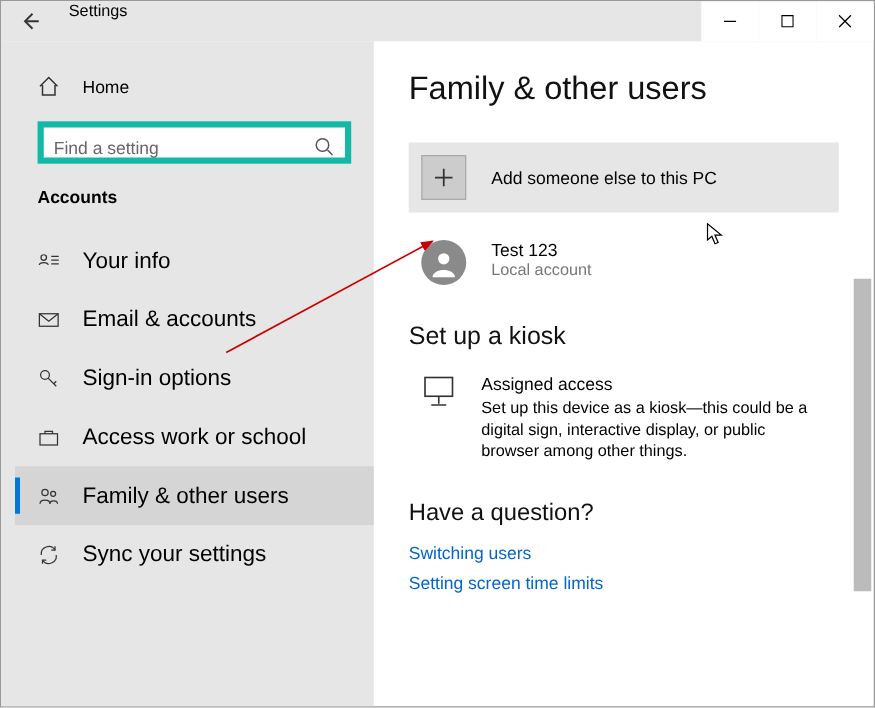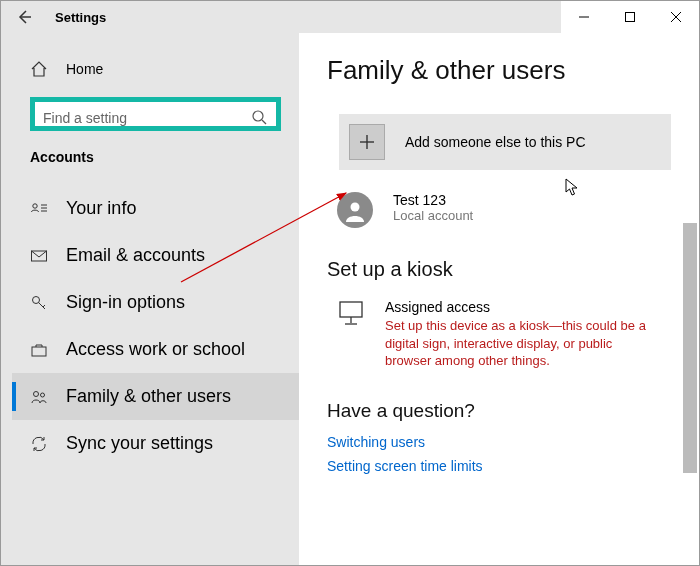--- a/index.html
+++ b/index.html
@@ -11,23 +11,22 @@
     background: #fff;
     border: 1px solid #999;
     overflow: hidden;
     position: relative;
   }
   
   .titlebar {
     height: 32px;
     background: #e6e6e6;
     display: flex;
-    align-items: center;
-    position: relative;
-    font-weight: bold;
+    align-items: flex-start;
+    position: relative;
   }
   .back-btn {
     width: 46px; height: 32px;
     display: flex; align-items: center; justify-content: center;
     color: #333;
   }
   .title-text {
     margin-left: 8px;
     font-size: 13px;
     color: #000;
@@ -114,21 +113,20 @@
     line-height: 1.4;
     margin-bottom: 20px;
   }
   .add-box {
     background: #e6e6e6;
     height: 56px;
     display: flex; align-items: center;
     padding-left: 10px;
     margin-bottom: 22px;
     position: relative;
-    margin-left: 12px;
   }
   .plus-box {
     width: 36px; height: 36px;
     background: #ccc;
     border: 1px solid #aaa;
     display: flex; align-items: center; justify-content: center;
   }
   .add-label {
     margin-left: 20px;
     font-size: 14px;
@@ -152,21 +150,21 @@
     color: #111;
     margin-bottom: 18px;
   }
   .kiosk-row {
     display: flex;
     padding-left: 10px;
     margin-bottom: 30px;
   }
   .kiosk-texts { margin-left: 20px; flex: 1; padding-right: 10px; }
   .kiosk-name { font-size: 14px; color: #000; }
-  .kiosk-desc { font-size: 13px; color: #b91c1c; line-height: 1.35; margin-top: 2px; }
+  .kiosk-desc { font-size: 13px; color: #000000; line-height: 1.35; margin-top: 2px; }
   .q-title { font-size: 19px; color: #111; margin-bottom: 12px; }
   .link { color: #0066cc; font-size: 14px; margin-bottom: 8px; display: block; }
   
   .vscroll {
     position: absolute;
     right: 2px; top: 0; bottom: 2px;
     width: 14px;
   }
   .vscroll-thumb {
     position: absolute;

